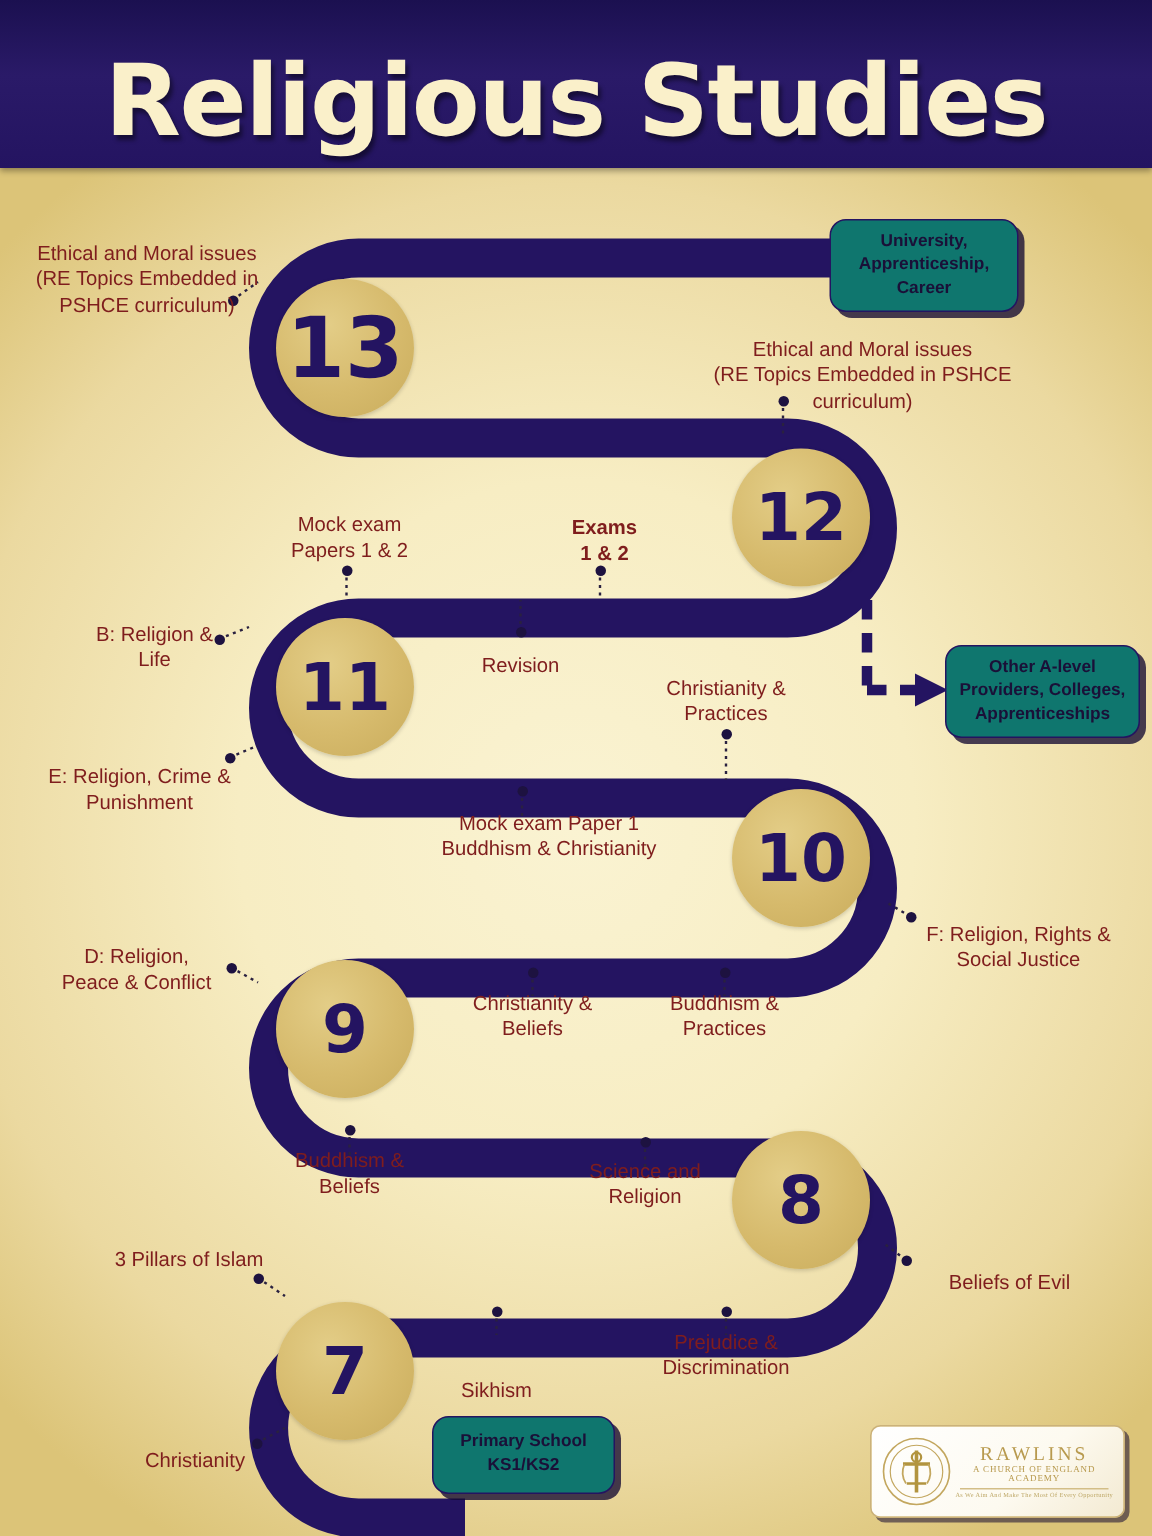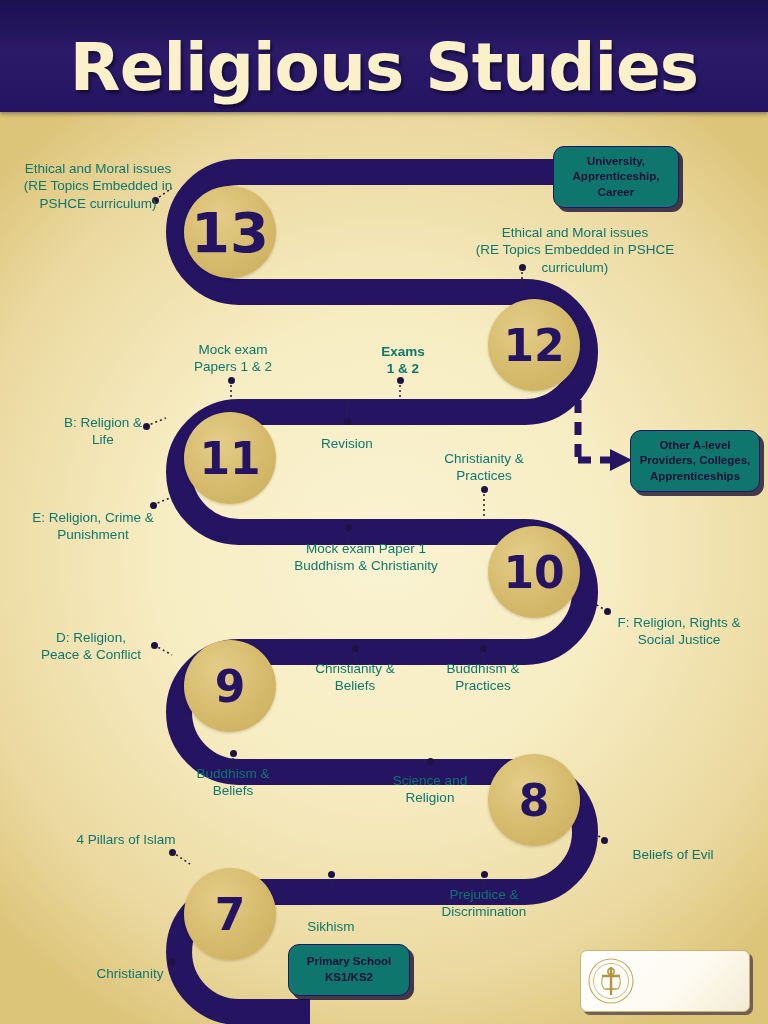--- a/index.html
+++ b/index.html
@@ -45,21 +45,21 @@
     display:flex;align-items:center;justify-content:center;
     color:#241461;font-weight:bold;
     font-family:"DejaVu Sans", sans-serif;
     z-index:4;
     box-shadow:0 1px 3px rgba(0,0,0,.18);
   }
 
   
   .lab{
     position:absolute;z-index:5;
-    color:#0f766e;font-size:13.5px;line-height:1.28;
+    color:#7f1d1d;font-size:13.5px;line-height:1.28;
     text-align:center;white-space:pre-line;
     font-family:"Liberation Sans", sans-serif;
   }
   .lab.bold{font-weight:bold;}
   .dot{
     position:absolute;width:7px;height:7px;border-radius:50%;
     background:#1d1240;z-index:5;
   }
 
   
@@ -207,21 +207,21 @@
       <div class="lab" style="left: 26px; top: 629px; width: 130px; text-align: center;">D: Religion,
 Peace &amp; Conflict</div>
       <div class="lab" style="left: 301px; top: 660px; width: 108px; text-align: center;">Christianity &amp;
 Beliefs</div>
       <div class="lab" style="left: 430px; top: 660px; width: 106px; text-align: center;">Buddhism &amp;
 Practices</div>
       <div class="lab" style="left: 180px; top: 765px; width: 106px; text-align: center;">Buddhism &amp;
 Beliefs</div>
       <div class="lab" style="left: 378px; top: 772px; width: 104px; text-align: center;">Science and
 Religion</div>
-      <div class="lab" style="left: 56px; top: 831px; width: 140px; text-align: center;">4 Pillars of Islam</div>
+      <div class="lab" style="left: 56px; top: 831px; width: 140px; text-align: center;">3 Pillars of Islam</div>
       <div class="lab" style="left: 610px; top: 846px; width: 126px; text-align: center;">Beliefs of Evil</div>
       <div class="lab" style="left: 290px; top: 886px; width: 82px; text-align: center; margin-top: 32px;">Sikhism</div>
       <div class="lab" style="left: 428px; top: 886px; width: 112px; text-align: center;">Prejudice &amp;
 Discrimination</div>
       <div class="lab" style="left: 78px; top: 965px; width: 104px; text-align: center;">Christianity</div>
     </div>
 
   <div id="boxes-layer">
       <div class="box" style="left: 553px; top: 146px; width: 124px; height: 60px;">University,
 Apprenticeship,
@@ -237,20 +237,26 @@
     <svg class="logo-mark" viewBox="0 0 50 50">
       <circle cx="25" cy="25" r="22" fill="none" stroke="#c3a75f" stroke-width="1.1"></circle>
       <circle cx="25" cy="25" r="17.5" fill="none" stroke="#c3a75f" stroke-width="0.8"></circle>
       <path d="M25 11 L25 39" stroke="#b2943f" stroke-width="2.4"></path>
       <path d="M16 20 L34 20" stroke="#b2943f" stroke-width="2.4"></path>
       <path d="M18.5 33 L31.5 33" stroke="#b2943f" stroke-width="1.6"></path>
       <circle cx="25" cy="15.5" r="3.1" fill="none" stroke="#b2943f" stroke-width="1.5"></circle>
       <path d="M17 20 Q14 27 18 33" fill="none" stroke="#c3a75f" stroke-width="1.2"></path>
       <path d="M33 20 Q36 27 32 33" fill="none" stroke="#c3a75f" stroke-width="1.2"></path>
     </svg>
+    <div class="logo-txt">
+      <div class="logo-name">RAWLINS</div>
+      <div class="logo-sub">A CHURCH OF ENGLAND ACADEMY</div>
+      <div class="logo-rule"></div>
+      <div class="logo-tag">As We Aim And Make The Most Of Every Opportunity</div>
+    </div>
   </div>
 
 <svg width="768" height="1024" viewBox="0 0 768 1024" style="position: absolute; left: 0px; top: 0px; z-index: 3;">
       <line x1="155" y1="200" x2="172" y2="188" stroke="#2a2140" stroke-width="1.6" stroke-dasharray="2 3"></line>
       <line x1="522" y1="267" x2="522" y2="290" stroke="#2a2140" stroke-width="1.6" stroke-dasharray="2 3"></line>
       <line x1="231" y1="380" x2="231" y2="400" stroke="#2a2140" stroke-width="1.6" stroke-dasharray="2 3"></line>
       <line x1="400" y1="380" x2="400" y2="400" stroke="#2a2140" stroke-width="1.6" stroke-dasharray="2 3"></line>
       <line x1="146" y1="426" x2="166" y2="418" stroke="#2a2140" stroke-width="1.6" stroke-dasharray="2 3"></line>
       <line x1="347" y1="421" x2="347" y2="400" stroke="#2a2140" stroke-width="1.6" stroke-dasharray="2 3"></line>
       <line x1="484" y1="489" x2="484" y2="520" stroke="#2a2140" stroke-width="1.6" stroke-dasharray="2 3"></line>

